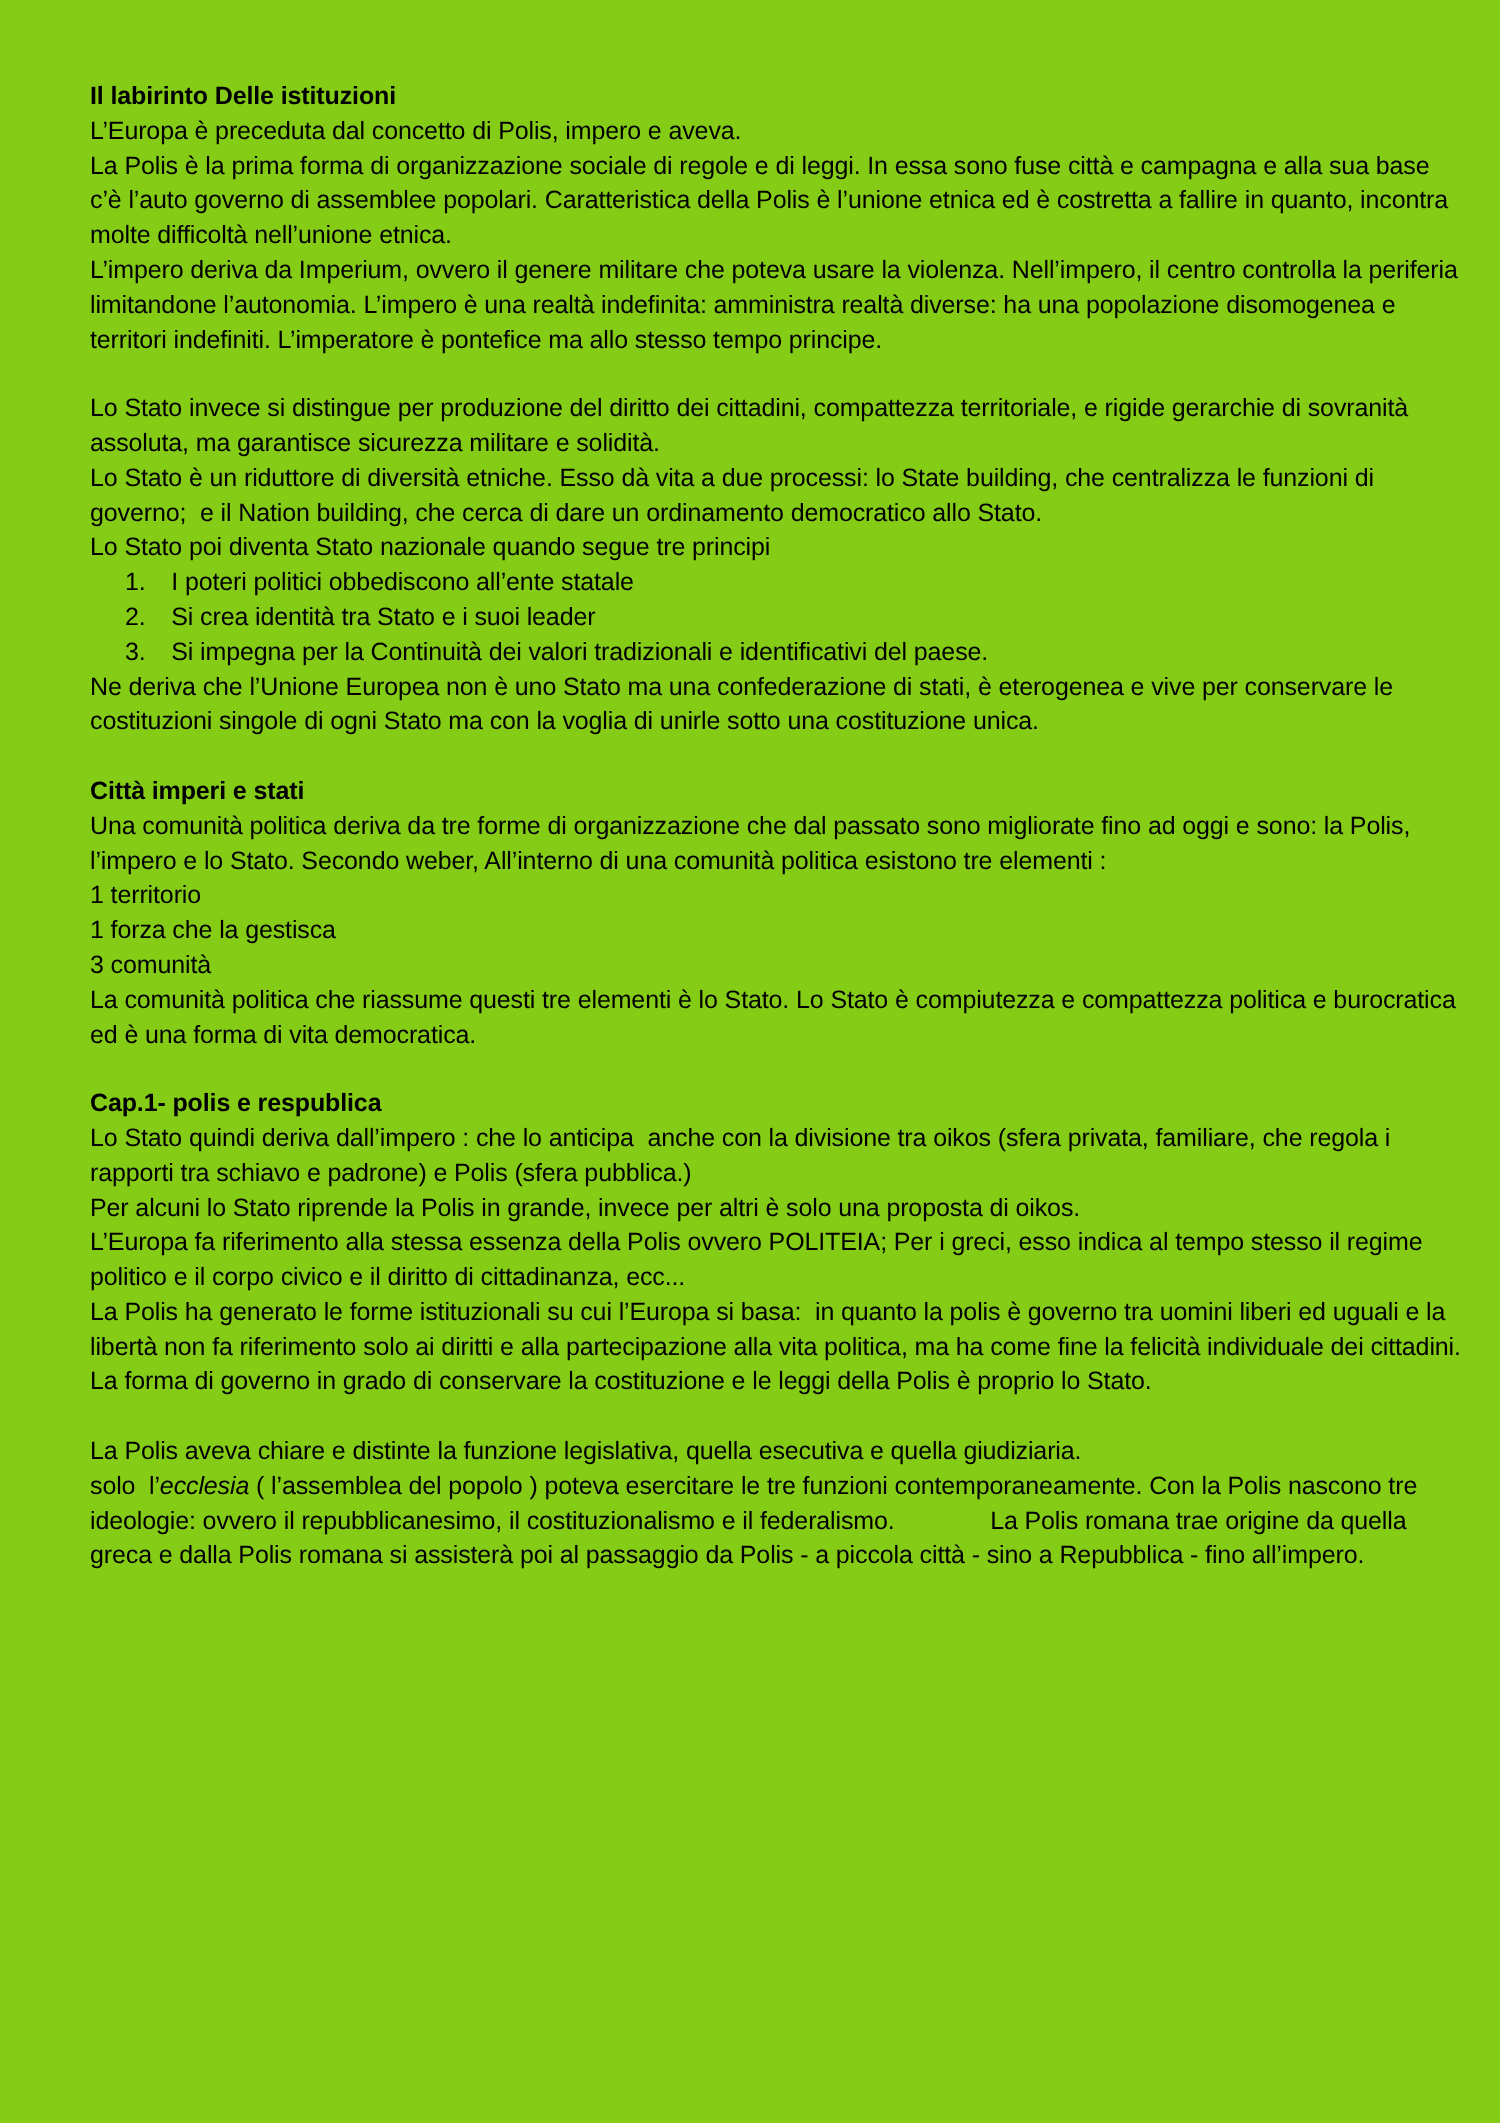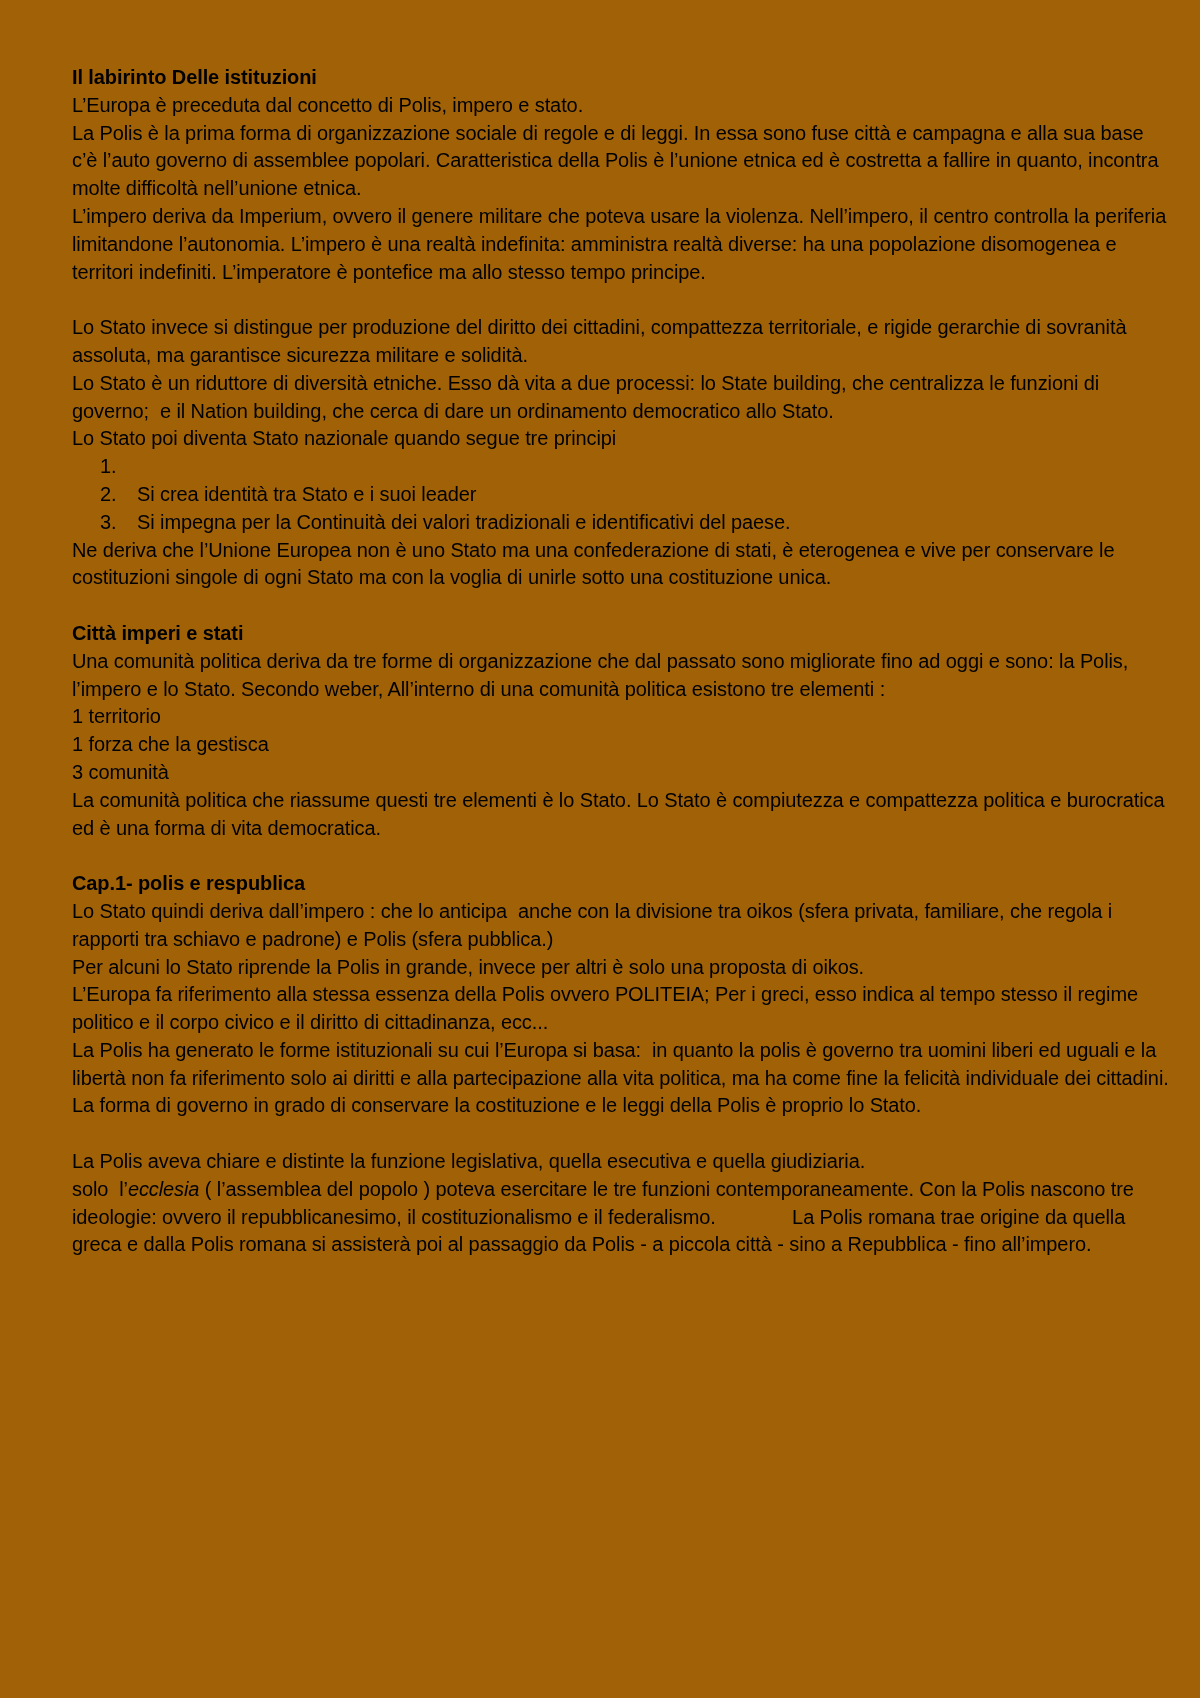--- a/index.html
+++ b/index.html
@@ -3,21 +3,21 @@
 <meta charset="utf-8">
 <style>
   html, body {
     margin: 0;
     padding: 0;
     background: #ffffff;
   }
   .page {
     width: 1200px;
     height: 1698px;
-    background: #a16207;
+    background: #84cc16;
     box-sizing: border-box;
     padding: 64px 30px 0 72px;
     font-family: "Liberation Sans", sans-serif;
     font-size: 20px;
     line-height: 27.8px;
     color: #000000;
     letter-spacing: -0.1px;
     overflow: hidden;
   }
   .para, .heading {
@@ -48,30 +48,31 @@
     font-weight: 400;
     font-style: italic;
   }
 </style>
 </head>
 <body>
 
 <div class="page">
   <div id="doc-content">
       <p class="heading">Il labirinto Delle istituzioni</p>
-      <p class="para">L’Europa è preceduta dal concetto di Polis, impero e stato.</p>
+      <p class="para">L’Europa è preceduta dal concetto di Polis, impero e aveva.</p>
       <p class="para">La Polis è la prima forma di organizzazione sociale di regole e di leggi. In essa sono fuse città e campagna e alla sua base c’è l’auto governo di assemblee popolari. Caratteristica della Polis è l’unione etnica ed è costretta a fallire in quanto, incontra molte difficoltà nell’unione etnica.</p>
       <p class="para">L’impero deriva da Imperium, ovvero il genere militare che poteva usare la violenza. Nell’impero, il centro controlla la periferia limitandone l’autonomia. L’impero è una realtà indefinita: amministra realtà diverse: ha una popolazione disomogenea e territori indefiniti. L’imperatore è pontefice ma allo stesso tempo principe.</p>
       <div class="spacer"></div>
       <p class="para">Lo Stato invece si distingue per produzione del diritto dei cittadini, compattezza territoriale, e rigide gerarchie di sovranità assoluta, ma garantisce sicurezza militare e solidità.</p>
       <p class="para">Lo Stato è un riduttore di diversità etniche. Esso dà vita a due processi: lo State building, che centralizza le funzioni di governo;  e il Nation building, che cerca di dare un ordinamento democratico allo Stato.</p>
       <p class="para">Lo Stato poi diventa Stato nazionale quando segue tre principi</p>
       <div class="list">
         <div class="li">
           <span class="num">1.</span>
+          <span class="li-text">I poteri politici obbediscono all’ente statale</span>
         </div>
         <div class="li">
           <span class="num">2.</span>
           <span class="li-text">Si crea identità tra Stato e i suoi leader</span>
         </div>
         <div class="li">
           <span class="num">3.</span>
           <span class="li-text">Si impegna per la Continuità dei valori tradizionali e identificativi del paese.</span>
         </div>
       </div>

